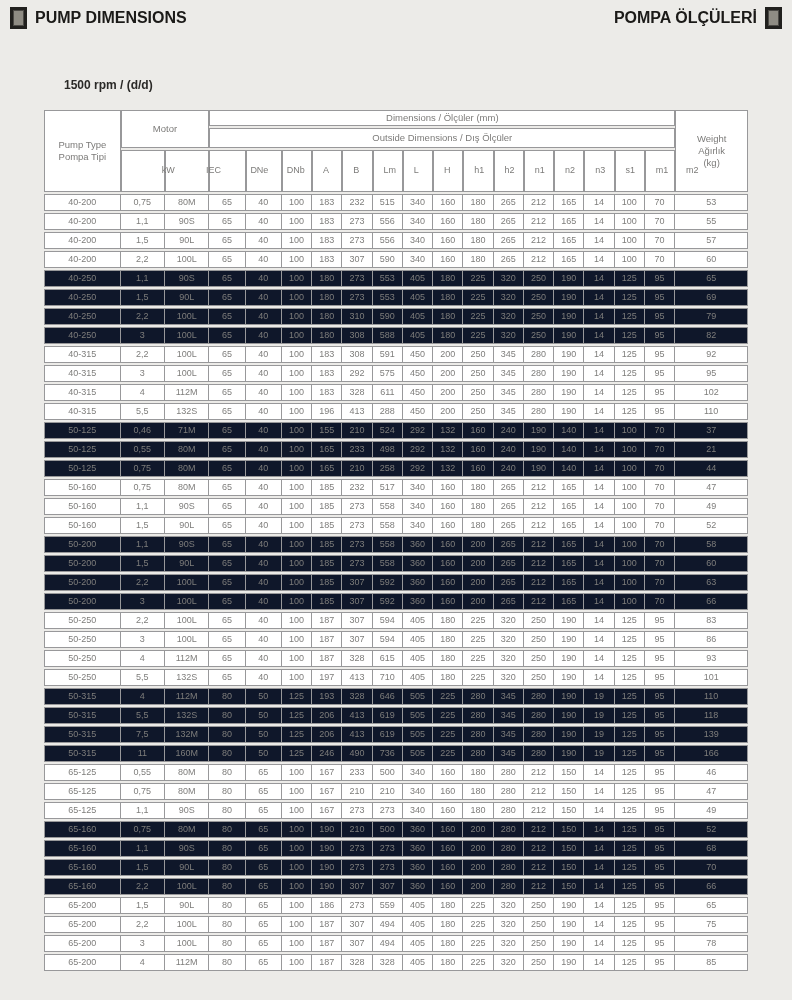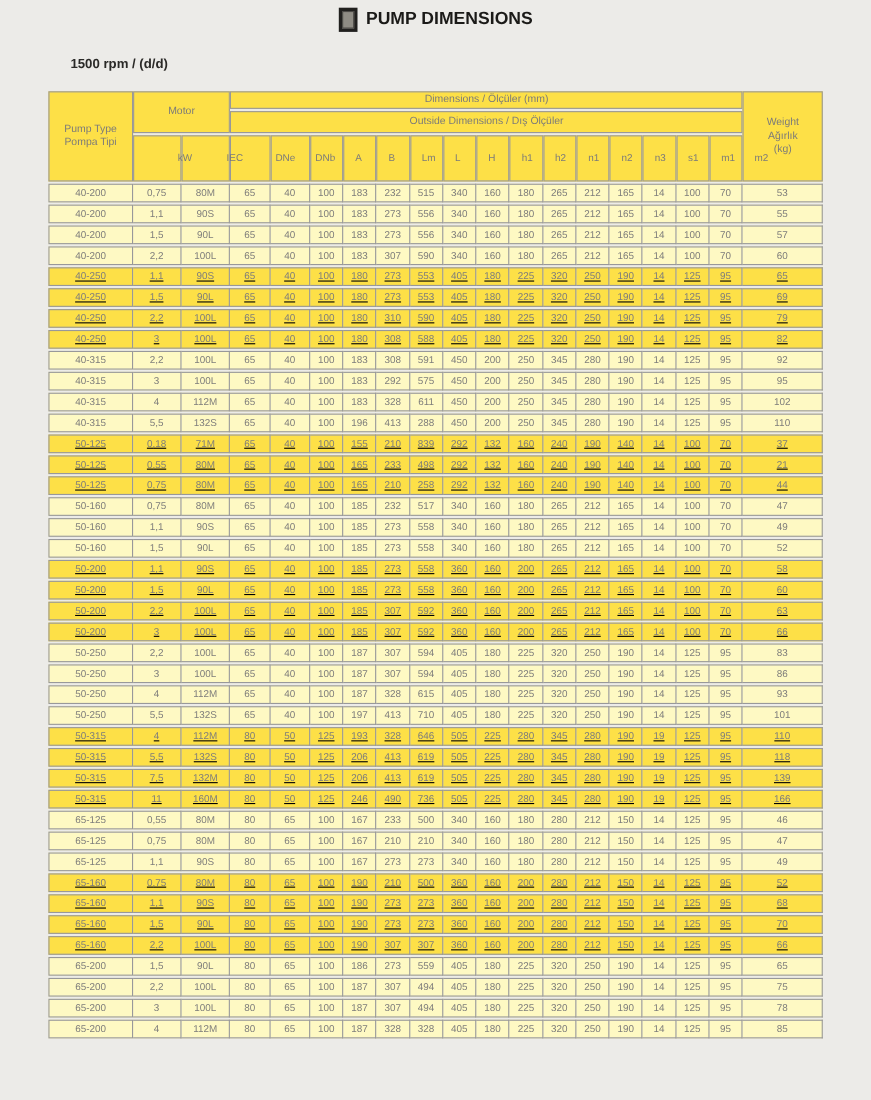--- a/index.html
+++ b/index.html
@@ -7,75 +7,80 @@
     width:792px;height:1000px;
     background:#ecebe8;
     font-family:"Liberation Sans", sans-serif;
     overflow:hidden;
     position:relative;
   }
   
   .titlebar{
     display:flex;align-items:center;justify-content:space-between;
     padding:7px 10px 0 10px;
-    flex-direction:column;
   }
   .title-group{display:flex;align-items:center;gap:8px;}
   .page-title{
     font-size:16px;font-weight:bold;color:#1b1a18;letter-spacing:0px;
   }
   .doc-icon{
     width:17px;height:22px;background:#21201e;
     display:inline-flex;align-items:center;justify-content:center;
     flex:0 0 auto;
   }
   .doc-icon .inner{
     width:9px;height:14px;background:#8f8c84;border:1px solid #4c4a46;
   }
   
   .subtitle{
-    margin:22px 0 16px 64px;
+    margin:49px 0 16px 64px;
     font-size:12px;font-weight:bold;color:#2a2927;
   }
   
   .tablewrap{margin:0 44px;}
   table{
     border-collapse:separate;border-spacing:0 2px;
     table-layout:fixed;width:704px;
     font-family:"Liberation Sans", sans-serif;
   }
   th{
-    font-weight:normal;color:#7c7b79;background:#fde047;
+    font-weight:normal;color:#7c7b79;background:#ffffff;
     border:1px solid #98989a;
     padding:0;font-size:9.5px;line-height:1.25;
   }
   .subcol{font-size:9px;height:40px;padding-left:40px;}
   td{
     color:#7e7d7b;font-size:9px;text-align:center;
     border-top:1px solid #98989a;border-bottom:1px solid #98989a;
     border-right:1px solid #98989a;
     padding:0;height:15px;line-height:15px;
     white-space:nowrap;overflow:hidden;
   }
   td:first-child{border-left:1px solid #98989a;}
-  tbody tr{background:#fef9c3;}
-  tbody tr.shaded{background:#fde047;text-decoration:underline;}
+  tbody tr{background:#ffffff;}
+  tbody tr.shaded{background:#0f172a;}
   .hd-top{height:16px;}
   .hd-mid{height:20px;}
   .pump-th div, .weight-th div{text-align:center;}
 </style>
 </head>
 <body>
 
 <div class="titlebar">
   <div class="title-group">
     <span class="doc-icon">
         <span class="inner"></span>
       </span>
     <span class="page-title">PUMP DIMENSIONS</span>
+  </div>
+  <div class="title-group">
+    <span class="page-title">POMPA ÖLÇÜLERİ</span>
+    <span class="doc-icon">
+        <span class="inner"></span>
+      </span>
   </div>
 </div>
 
 <div class="subtitle">1500 rpm / (d/d)</div>
 
 <div class="tablewrap">
   <table>
     <colgroup>
       <col style="width:76px">
       <col style="width:44px">
@@ -382,28 +387,28 @@
           <td>345</td>
           <td>280</td>
           <td>190</td>
           <td>14</td>
           <td>125</td>
           <td>95</td>
           <td>110</td>
         </tr>
         <tr class="shaded">
           <td>50-125</td>
-          <td>0,18</td>
+          <td>0,46</td>
           <td>71M</td>
           <td>65</td>
           <td>40</td>
           <td>100</td>
           <td>155</td>
           <td>210</td>
-          <td>839</td>
+          <td>524</td>
           <td>292</td>
           <td>132</td>
           <td>160</td>
           <td>240</td>
           <td>190</td>
           <td>140</td>
           <td>14</td>
           <td>100</td>
           <td>70</td>
           <td>37</td>

